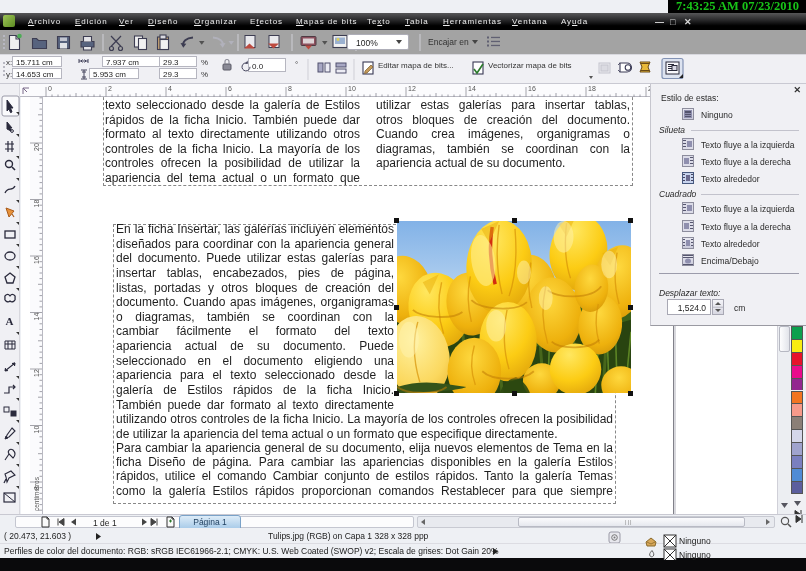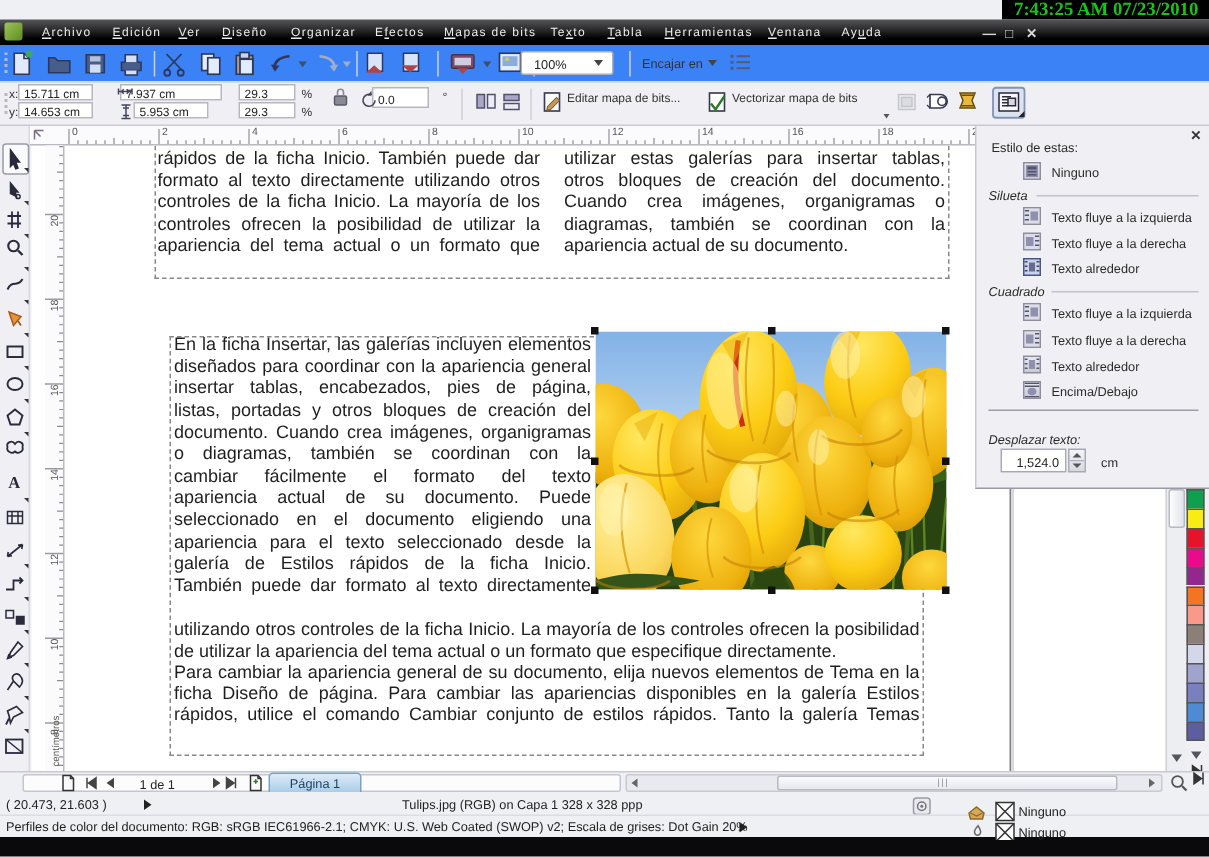--- a/index.html
+++ b/index.html
@@ -17,21 +17,21 @@
 #appicon1 { position:absolute; left:2px; top:0px; width:11px; height:11px; background:linear-gradient(135deg,#c8d87a,#8aab3a); border:1px solid #6b8430; border-radius:2px; }
 
 
 #menubar { position:absolute; left:0; top:13px; width:806px; height:17px;
   background:linear-gradient(#565658, #2a2a2c 40%, #000 75%, #000); color:#fff; }
 #menubar .mi { position:absolute; top:4px; font-size:8px; letter-spacing:0.9px; color:#ececec; }
 #appicon2 { position:absolute; left:3px; top:2px; width:12px; height:12px; background:linear-gradient(135deg,#9ec457,#5d8c23); border-radius:2px; }
 .winbtn { position:absolute; top:4px; color:#d8d8d8; font-size:9px; font-weight:bold; }
 
 
-#toolbar { position:absolute; left:0; top:30px; width:806px; height:25px; background:#3b82f6; border-bottom:1px solid #d8d8de; }
+#toolbar { position:absolute; left:0; top:30px; width:806px; height:25px; background:#a3a3a3; border-bottom:1px solid #d8d8de; }
 .combo { position:absolute; background:#fff; border:1px solid #aeaeb8; border-radius:2px; font-size:8.5px; color:#222; }
 .carr { position:absolute; width:0; height:0; border-left:3px solid transparent; border-right:3px solid transparent; border-top:4px solid #444; }
 
 
 #propbar { position:absolute; left:0; top:55px; width:806px; height:29px; background:#f0f0f4; border-bottom:1px solid #c9c9d2; }
 .pfield { position:absolute; background:#fff; border:1px solid #b6b6c0; font-size:8px; color:#222; padding:1px 0 0 3px; }
 .plab { position:absolute; font-size:8px; color:#333; }
 
 
 #toolbox { position:absolute; z-index:3; left:0; top:84px; width:20px; height:430px; background:#f0f0f4; border-right:1px solid #d8d8de; }
@@ -171,21 +171,21 @@
     <div class="abs" style="left:428px;top:7px;font-size:8.5px;color:#333">Encajar en</div>
     <div class="carr" style="left:472px;top:10px"></div>
   </div>
 
   <div id="propbar">
       <div class="abs" style="left:3px;top:7px;width:2px;height:15px;background:repeating-linear-gradient(#b8b8c2 0 2px, transparent 2px 4px)"></div>
     <div class="plab" style="left:6px;top:3px">x:</div>
     <div class="pfield" style="left:12px;top:1px;width:50px;height:11px">15.711 cm</div>
     <div class="plab" style="left:6px;top:15px">y:</div>
     <div class="pfield" style="left:12px;top:13px;width:50px;height:11px">14.653 cm</div>
-    <div class="pfield" style="left:80px;top:1px;width:68px;height:11px">7.937 cm</div>
+    <div class="pfield" style="left:102px;top:1px;width:68px;height:11px">7.937 cm</div>
     <div class="pfield" style="left:89px;top:13px;width:50px;height:11px">5.953 cm</div>
     <div class="pfield" style="left:159px;top:1px;width:38px;height:11px">29.3</div>
     <div class="pfield" style="left:159px;top:13px;width:38px;height:11px">29.3</div>
     <div class="plab" style="left:201px;top:3px">%</div>
     <div class="plab" style="left:201px;top:15px">%</div>
     <div class="pfield" style="left:248px;top:3px;width:38px;height:14px;padding-top:3px">0.0</div>
     <div class="plab" style="left:295px;top:5px">°</div>
     <svg class="abs" style="left:0;top:0" width="700" height="29" viewBox="0 0 700 29">
       <g stroke="#44445c" stroke-width="1" fill="none">
         <path d="M79,6 L88,6 M79,4 L79,8 M88,4 L88,8 M81,6 l1.5,-1.5 m-1.5,1.5 l1.5,1.5 M86,6 l-1.5,-1.5 m1.5,1.5 l-1.5,1.5"></path>
@@ -499,56 +499,59 @@
   </div>
 
   <div id="doc">
     <div id="pageedge"></div>
     <div id="pageshadow"></div>
 
     <div class="frame" style="left:82px;top:-10px;width:530px;height:99px"></div>
     <div class="frame" style="left:92px;top:126.5px;width:503px;height:280px"></div>
 
     <div class="dtext" style="left:84px;top:1.2px;width:255px">
+      <div class="dline j" style="height:14.5px">texto seleccionado desde la galería de Estilos</div>
       <div class="dline j" style="height:14.5px">rápidos de la ficha Inicio. También puede dar</div>
       <div class="dline j" style="height:14.5px">formato al texto directamente utilizando otros</div>
       <div class="dline j" style="height:14.5px">controles de la ficha Inicio. La mayoría de los</div>
       <div class="dline j" style="height:14.5px">controles ofrecen la posibilidad de utilizar la</div>
       <div class="dline j" style="height:14.5px">apariencia del tema actual o un formato que</div>
     </div>
 
     <div class="dtext" style="left:355px;top:1.2px;width:254px">
       <div class="dline j" style="height:14.5px">utilizar estas galerías para insertar tablas,</div>
       <div class="dline j" style="height:14.5px">otros bloques de creación del documento.</div>
       <div class="dline j" style="height:14.5px">Cuando crea imágenes, organigramas o</div>
       <div class="dline j" style="height:14.5px">diagramas, también se coordinan con la</div>
       <div class="dline" style="height:14.5px">apariencia actual de su documento.</div>
     </div>
 
     <div class="dtext" style="left:95px;top:125px;width:278px">
       <div class="dline j">En la ficha Insertar, las galerías incluyen elementos</div>
       <div class="dline j">diseñados para coordinar con la apariencia general</div>
+      <div class="dline j">del documento. Puede utilizar estas galerías para</div>
       <div class="dline j">insertar tablas, encabezados, pies de página,</div>
       <div class="dline j">listas, portadas y otros bloques de creación del</div>
-      <div class="dline j">documento. Cuando crea imágenes, organigramas</div>
+      <div class="dline j">documento. Cuando apas imágenes, organigramas</div>
       <div class="dline j">o diagramas, también se coordinan con la</div>
       <div class="dline j">cambiar fácilmente el formato del texto</div>
       <div class="dline j">apariencia actual de su documento. Puede</div>
       <div class="dline j">seleccionado en el documento eligiendo una</div>
       <div class="dline j">apariencia para el texto seleccionado desde la</div>
       <div class="dline j">galería de Estilos rápidos de la ficha Inicio.</div>
       <div class="dline j">También puede dar formato al texto directamente</div>
     </div>
 
     <div class="dtext" style="left:95px;top:315.3px;width:497px">
       <div class="dline j" style="height:14.3px">utilizando otros controles de la ficha Inicio. La mayoría de los controles ofrecen la posibilidad</div>
       <div class="dline" style="height:14.3px">de utilizar la apariencia del tema actual o un formato que especifique directamente.</div>
       <div class="dline j" style="height:14.3px">Para cambiar la apariencia general de su documento, elija nuevos elementos de Tema en la</div>
       <div class="dline j" style="height:14.3px">ficha Diseño de página. Para cambiar las apariencias disponibles en la galería Estilos</div>
       <div class="dline j" style="height:14.3px">rápidos, utilice el comando Cambiar conjunto de estilos rápidos. Tanto la galería Temas</div>
+      <div class="dline j" style="height:14.3px">como la galería Estilos rápidos proporcionan comandos Restablecer para que siempre</div>
     </div>
 
     <div class="abs" style="left:376px;top:124px;width:234px;height:172px">
       <svg width="234" height="172" viewBox="0 0 236 174" preserveAspectRatio="none">
         <defs>
           <linearGradient id="sky" x1="0" y1="0" x2="0" y2="1">
             <stop offset="0" stop-color="#82b2e7"></stop>
             <stop offset="0.5" stop-color="#b0cfef"></stop>
             <stop offset="1" stop-color="#d5e6f7"></stop>
           </linearGradient>

